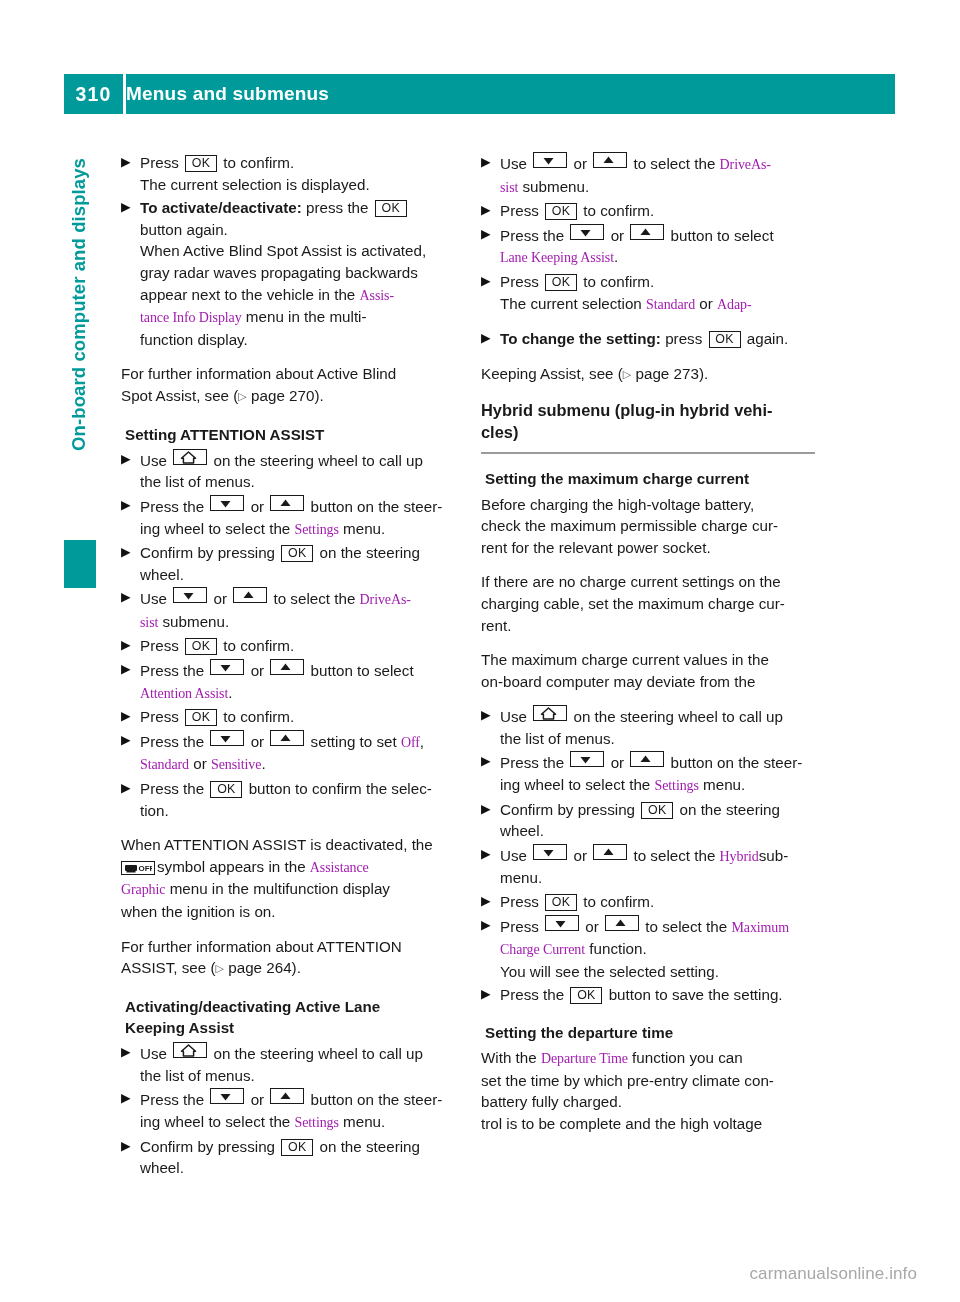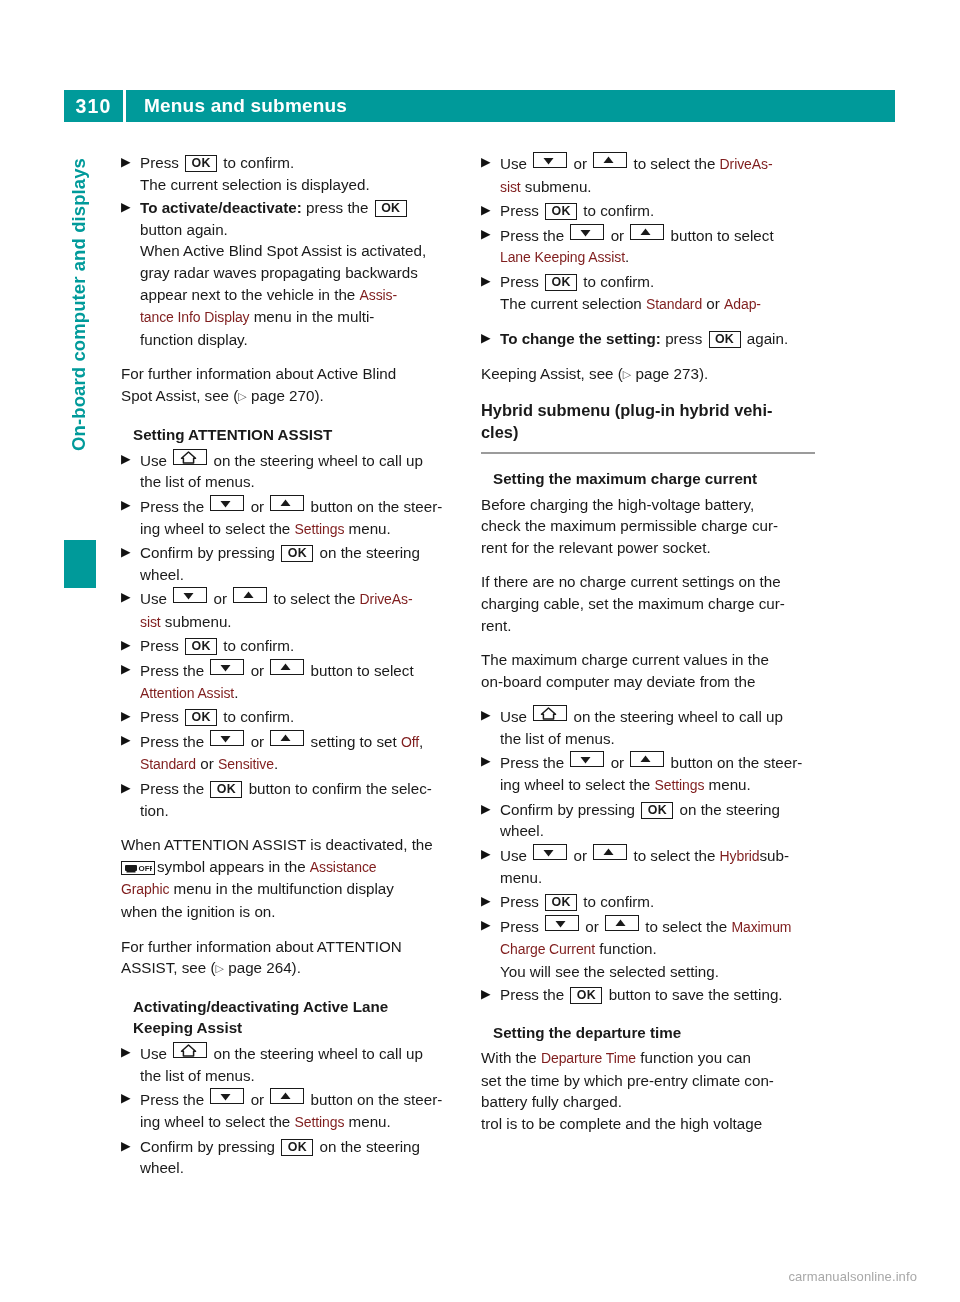--- a/index.html
+++ b/index.html
@@ -13,23 +13,23 @@
     position: relative;
     font-family: "Liberation Sans", sans-serif;
     color: #1a1a1a;
     overflow: hidden;
   }
 
   
   #header {
     position: absolute;
     left: 64px;
-    top: 90px;
+    top: 74px;
     width: 831px;
-    height: 32px;
+    height: 40px;
     display: flex;
     align-items: stretch;
   }
   #page-number-block {
     width: 59px;
     background: #009a9a;
     color: #ffffff;
     display: flex;
     align-items: center;
     justify-content: center;
@@ -40,21 +40,20 @@
   #header-divider {
     width: 3px;
     background: #ffffff;
   }
   #header-title-block {
     flex: 1;
     background: #009a9a;
     color: #ffffff;
     display: flex;
     align-items: center;
-    padding-left: 18px;
     font-size: 19px;
     font-weight: bold;
     letter-spacing: 0.2px;
   }
 
   
   #sidebar {
     position: absolute;
     left: 62px;
     top: 150px;
@@ -95,21 +94,21 @@
   #col-left  { left: 121px; }
   #col-right { left: 481px; }
 
   
   .para {
     margin: 0 0 13px 0;
   }
 
   .heading {
     font-weight: bold;
-    margin: 16px 0 4px 12px;
+    margin: 16px 0 4px 4px;
     line-height: 21.2px;
   }
   .heading.first { margin-top: 0; }
 
   .section-heading {
     font-weight: bold;
     font-size: 16.4px;
     line-height: 22px;
     margin: 14px 0 0 0;
   }
@@ -142,21 +141,21 @@
   .key {
     display: inline-block;
     border: 1.6px solid #1a1a1a;
     background: #ffffff;
     padding: 0 5px;
     margin: 0 2px;
     font-size: 12.4px;
     line-height: 15px;
     vertical-align: 1px;
     font-family: "Liberation Sans", sans-serif;
-    font-weight: bold;
+    font-weight: normal;
     min-width: 20px;
     text-align: center;
     letter-spacing: 0.3px;
   }
   .key svg { display: block; }
   .key.glyph {
     padding: 1px 6px 0 6px;
     line-height: 0;
   }
 
@@ -166,42 +165,42 @@
     border: 1.6px solid #1a1a1a;
     background: #ffffff;
     padding: 0 2px;
     vertical-align: -2px;
     line-height: 0;
     margin-right: 2px;
   }
 
   
   .menu {
-    color: #7f1d1d;
-    font-family: Liberation Sans, sans-serif;
+    color: #a21caf;
+    font-family: Liberation Serif, serif;
     font-size: 14px;
     letter-spacing: -0.1px;
   }
 
   .bold { font-weight: bold; }
 
   
   .ref-arrow {
     font-size: 11px;
     color: #555;
     vertical-align: 1px;
   }
 
   
   #watermark {
     position: absolute;
     right: 43px;
     bottom: 18px;
     color: #a8a8a8;
-    font-size: 13px;
+    font-size: 17px;
     letter-spacing: 0.1px;
   }
 </style>
 </head>
 <body>
 
 <div id="header">
   <div id="page-number-block">310</div>
   <div id="header-divider"></div>
   <div id="header-title-block">Menus and submenus</div>

